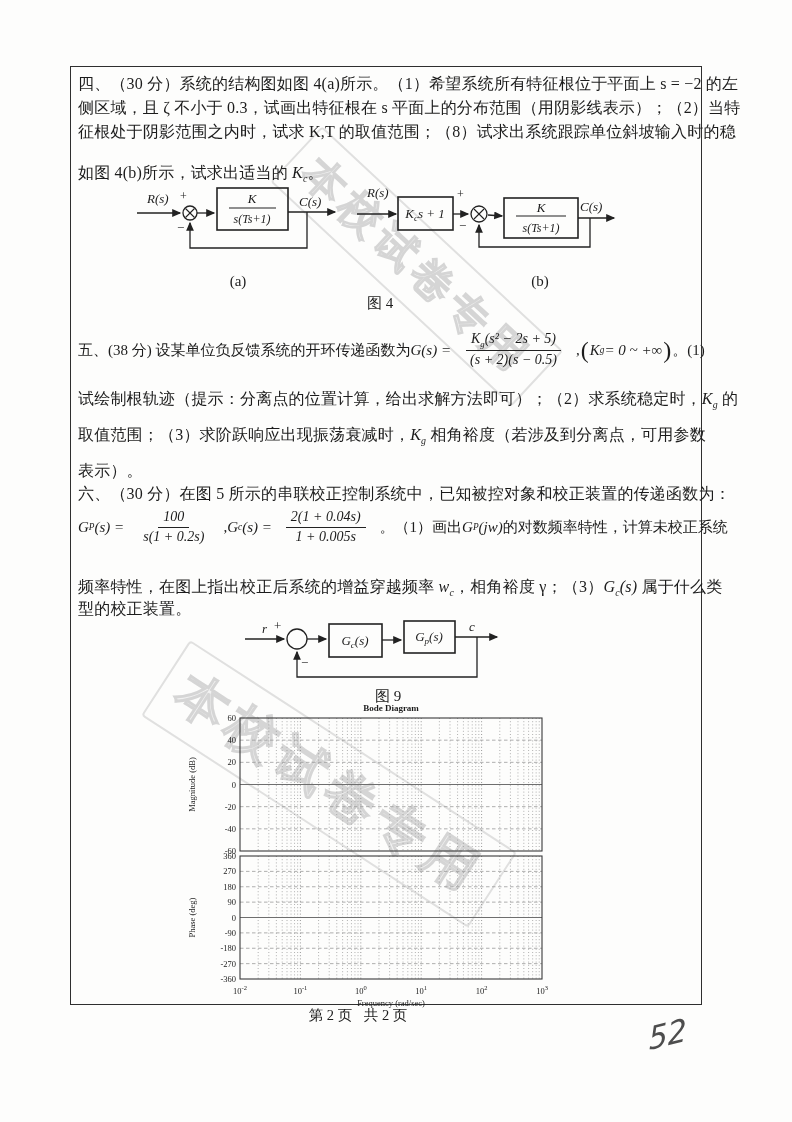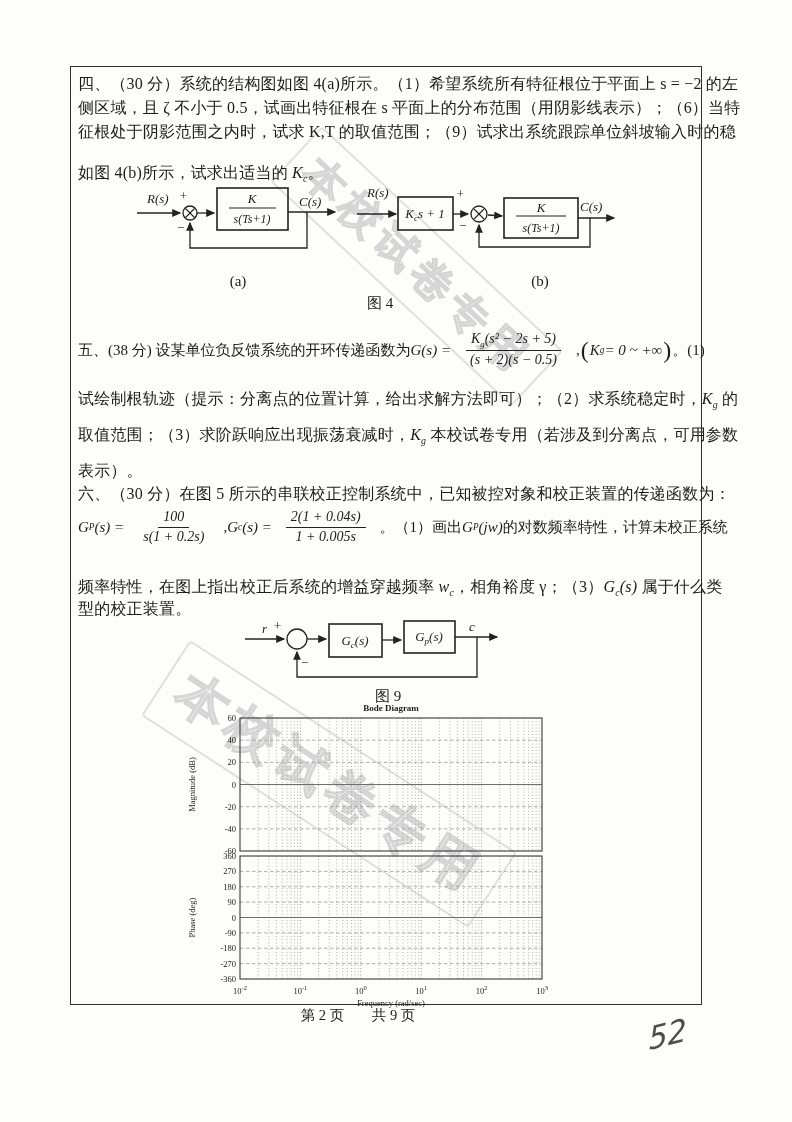--- a/index.html
+++ b/index.html
@@ -18,40 +18,40 @@
   .frac .den{padding:1px 5px 0 5px;}
   .bigp{font-size:24px;line-height:1;vertical-align:middle;margin:0 1px;}
   .caption{position:absolute;font-size:15px;z-index:2;text-align:center;}
   .figsvg{position:absolute;z-index:2;}
   .stamp{position:absolute;z-index:1;white-space:nowrap;color:#efefef;
         -webkit-text-stroke:1.3px #cccccc;letter-spacing:7px;font-weight:bold;
         border:2px solid #d9d9d9;border-radius:4px;padding:8px 16px;opacity:0.8;
         transform-origin:0 0;font-family:"Liberation Serif",serif;}
   .footer{position:absolute;left:78px;top:1006px;width:560px;text-align:center;
         font-size:14.5px;z-index:2;}
-  .footer span{margin:0 12px;}
+  .footer span{margin:0 4px;}
   .handnote{position:absolute;left:648px;top:1016px;font-size:31px;color:#4d4d4d;
         font-family:"DejaVu Sans",sans-serif;font-style:italic;z-index:2;
         transform:rotate(-14deg) skewX(-12deg);}
   svg text{font-family:"Liberation Serif","DejaVu Serif",serif;fill:#1c1c1c;}
   .bode-wrap{position:absolute;left:182px;top:698px;z-index:2;}
 </style>
 </head>
 <body>
 
 <div class="page">
 
   <div class="stamp" style="left:322px;top:126px;font-size:42px;transform:rotate(43deg);">本校试卷专用</div>
   <div class="stamp" style="left:190px;top:640px;font-size:52px;transform:rotate(33deg);">本校试卷专用</div>
 
   <div class="border-box"></div>
 
   <div class="line" style="top:73px">四、（30 分）系统的结构图如图 4(a)所示。（1）希望系统所有特征根位于平面上 s = −2 的左</div>
-  <div class="line" style="top:97px">侧区域，且 ζ 不小于 0.5，试画出特征根在 s 平面上的分布范围（用阴影线表示）；（6）当特</div>
-  <div class="line" style="top:121px">征根处于阴影范围之内时，试求 K,T 的取值范围；（9）试求出系统跟踪单位斜坡输入时的稳</div>
+  <div class="line" style="top:97px">侧区域，且 ζ 不小于 0.3，试画出特征根在 s 平面上的分布范围（用阴影线表示）；（2）当特</div>
+  <div class="line" style="top:121px">征根处于阴影范围之内时，试求 K,T 的取值范围；（8）试求出系统跟踪单位斜坡输入时的稳</div>
   <div class="line" style="top:162px"><span>如图 4(b)所示，试求出适当的 </span><span class="it">K</span><sub class="it">c</sub><span>。</span></div>
 
   <svg class="figsvg" style="left:135px;top:186px" width="215" height="80" viewBox="0 0 215 80">
     <defs>
       <marker id="ar1" markerWidth="8" markerHeight="8" refX="6" refY="3" orient="auto">
         <path d="M0,0 L7,3 L0,6 z" fill="#222"></path>
       </marker>
     </defs>
     <text x="12" y="17" font-size="13" font-style="italic">R(s)</text>
     <text x="45" y="14" font-size="12">+</text>
@@ -108,21 +108,21 @@
     </span>
     <span>,</span>
     <span class="bigp">(</span>
     <span class="it">K</span>
       <sub class="it">g</sub>
     <span class="it"> = 0 ~ +∞</span>
     <span class="bigp">)</span>
     <span>。(1)</span>
   </div>
   <div class="line" style="top:388px"><span>试绘制根轨迹（提示：分离点的位置计算，给出求解方法即可）；（2）求系统稳定时，</span><span class="it">K</span><sub class="it">g</sub><span> 的</span></div>
-  <div class="line" style="top:424px"><span>取值范围；（3）求阶跃响应出现振荡衰减时，</span><span class="it">K</span><sub class="it">g</sub><span> 本校试卷专用（若涉及到分离点，可用参数</span></div>
+  <div class="line" style="top:424px"><span>取值范围；（3）求阶跃响应出现振荡衰减时，</span><span class="it">K</span><sub class="it">g</sub><span> 相角裕度（若涉及到分离点，可用参数</span></div>
   <div class="line" style="top:460px">表示）。</div>
 
   <div class="line" style="top:483px">六、（30 分）在图 5 所示的串联校正控制系统中，已知被控对象和校正装置的传递函数为：</div>
   <div class="line flexline" style="top:505px;height:44px;font-size:15px;letter-spacing:0">
     <span class="it">G</span>
       <sub class="it">P</sub>
       <span class="it">(s) =</span>
     <span class="frac">
       <span class="num it">100</span>
       <span class="den it">s(1 + 0.2s)</span>
@@ -295,18 +295,18 @@
         <text x="178.8" y="296" text-anchor="middle" font-size="8.5" fill="#1a1a1a" font-family="&quot;Liberation Sans&quot;,&quot;DejaVu Sans&quot;,sans-serif"><tspan>10</tspan><tspan dy="-4" font-size="6.5">0</tspan></text>
         <text x="239.2" y="296" text-anchor="middle" font-size="8.5" fill="#1a1a1a" font-family="&quot;Liberation Sans&quot;,&quot;DejaVu Sans&quot;,sans-serif"><tspan>10</tspan><tspan dy="-4" font-size="6.5">1</tspan></text>
         <text x="299.6" y="296" text-anchor="middle" font-size="8.5" fill="#1a1a1a" font-family="&quot;Liberation Sans&quot;,&quot;DejaVu Sans&quot;,sans-serif"><tspan>10</tspan><tspan dy="-4" font-size="6.5">2</tspan></text>
         <text x="360" y="296" text-anchor="middle" font-size="8.5" fill="#1a1a1a" font-family="&quot;Liberation Sans&quot;,&quot;DejaVu Sans&quot;,sans-serif"><tspan>10</tspan><tspan dy="-4" font-size="6.5">3</tspan></text>
         <text x="209" y="308" text-anchor="middle" font-size="8.5" fill="#1a1a1a" font-family="&quot;Liberation Sans&quot;,&quot;DejaVu Sans&quot;,sans-serif">Frequency (rad/sec)</text>
       </svg>
   </div>
 
   <div class="footer">
     <span>第 2 页</span>
-    <span>共 9 页</span>
+    <span>共 2 页</span>
   </div>
 
   <div class="handnote">52</div>
 
 </div>
 
 </body></html>

